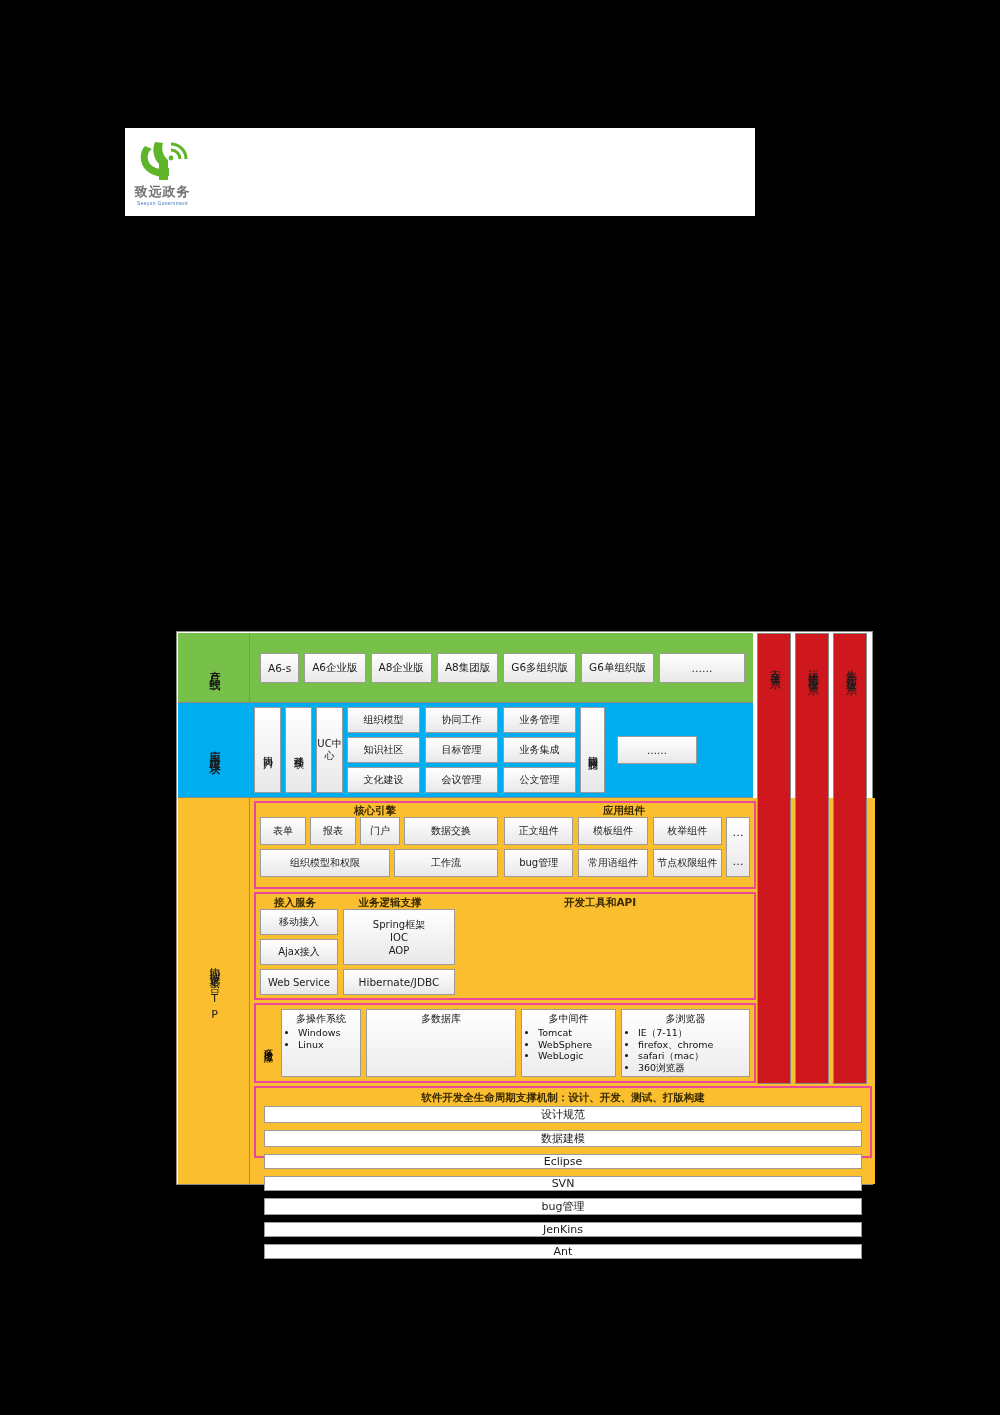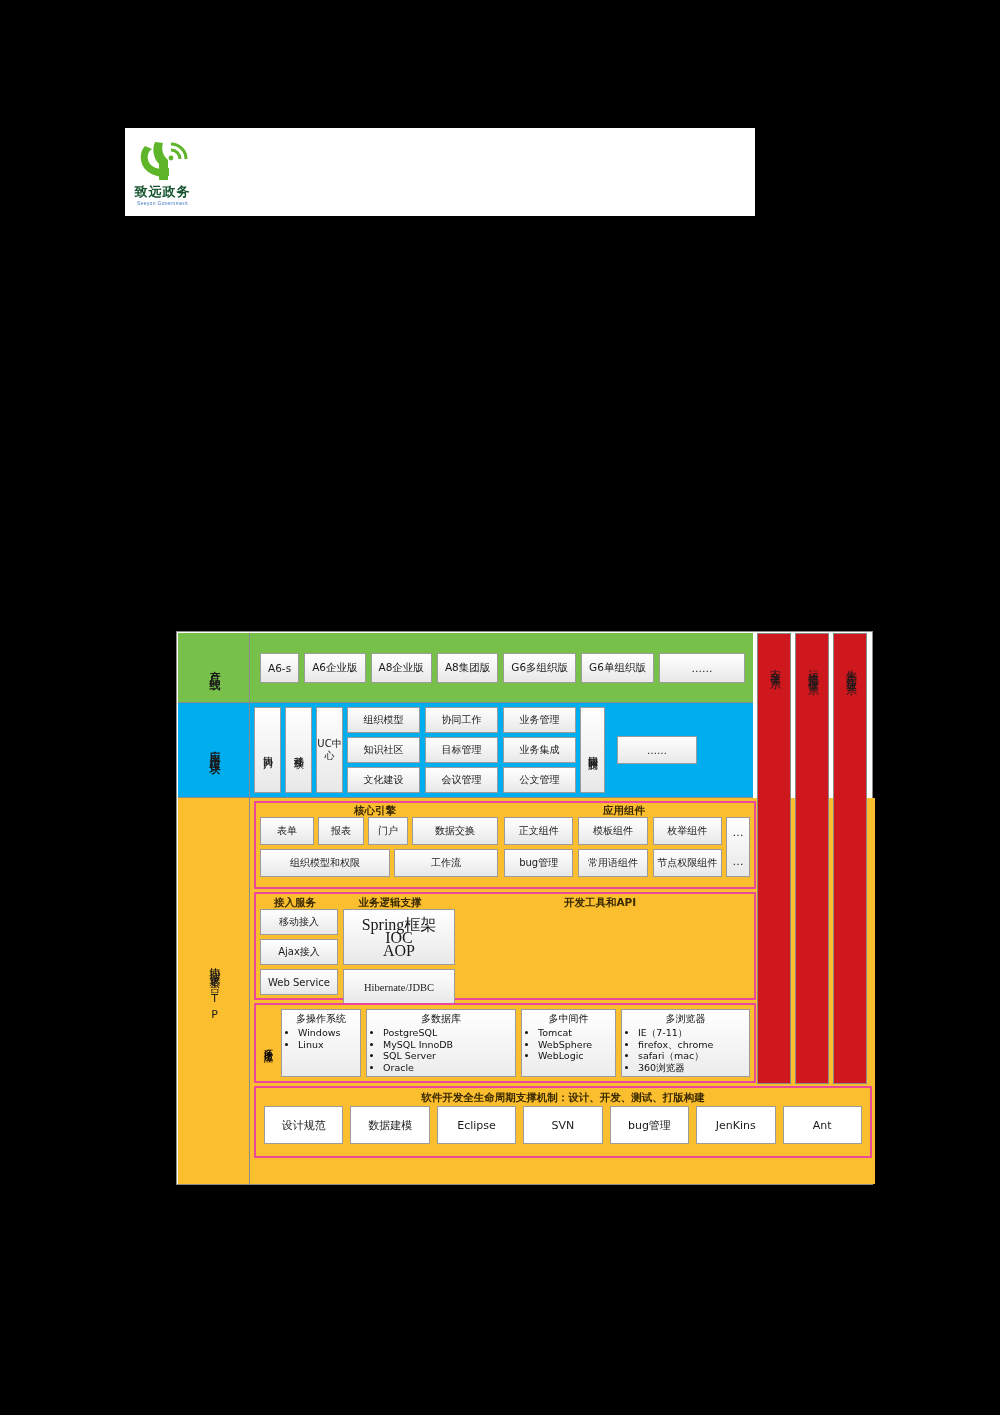--- a/index.html
+++ b/index.html
@@ -3,21 +3,21 @@
 <meta charset="utf-8">
 <style>
   html,body{margin:0;padding:0;background:#000;}
   body{width:1000px;height:1415px;position:relative;font-family:"Liberation Sans","DejaVu Sans",sans-serif;}
 
   
   .page-sheet{position:absolute;left:125px;top:128px;width:630px;height:88px;background:#fff;}
   .logo-box{position:absolute;left:125px;top:128px;width:75px;height:88px;background:#fff;
             display:flex;flex-direction:column;align-items:center;justify-content:center;}
   .logo-mark{width:56px;height:46px;position:relative;}
-  .logo-cn{font-size:13px;font-weight:bold;color:#14532d;letter-spacing:1px;line-height:1;margin-top:1px;
+  .logo-cn{font-size:13px;font-weight:bold;color:#737373;letter-spacing:1px;line-height:1;margin-top:1px;
            font-family:"DejaVu Sans",sans-serif;}
   .logo-en{font-size:5px;color:#3f78c0;letter-spacing:.3px;margin-top:2px;}
 
   
   .diagram{position:absolute;left:176px;top:631px;width:697px;height:554px;
            background:#fff;border:1px solid #8a8a8a;box-sizing:border-box;}
 
   .d-inner{position:absolute;left:0;top:0;right:0;bottom:0;}
 
   
@@ -80,22 +80,22 @@
   
   .p-services{left:76px;top:94px;width:502px;height:108px;}
   .svc-head{display:flex;padding-top:1px;}
   .svc-head .s1{width:78px;text-align:center;}
   .svc-head .s2{width:112px;text-align:center;}
   .svc-head .s3{flex:1;text-align:center;}
   .svc-body{display:flex;gap:5px;padding:0 4px 4px 4px;box-sizing:border-box;}
   .svc-col1{width:78px;display:flex;flex-direction:column;gap:4px;}
   .svc-col1 .tile{height:26px;font-size:10px;}
   .svc-col2{width:112px;display:flex;flex-direction:column;gap:4px;}
-  .svc-col2 .spring{height:56px;flex-direction:column;line-height:13px;font-size:16px;font-family:Liberation Serif, serif;}
-  .svc-col2 .hib{height:36px;font-size:10.5px;font-family:Liberation Serif, serif;}
+  .svc-col2 .spring{height:56px;flex-direction:column;line-height:13px;font-size:10px;}
+  .svc-col2 .hib{height:26px;font-size:10.5px;}
   .svc-col3{flex:1;display:flex;flex-direction:column;gap:4px;}
   .svc-col3 .r{display:flex;gap:4px;}
   .svc-col3 .r .tile{flex:1;height:26px;font-size:10px;}
 
   
   .p-env{left:76px;top:205px;width:502px;height:80px;}
   .env-wrap{display:flex;height:100%;padding:4px;gap:5px;box-sizing:border-box;}
   .env-label{width:16px;writing-mode:vertical-rl;text-orientation:upright;
              display:flex;align-items:center;justify-content:center;font-size:9.5px;letter-spacing:1px;
              font-family:"DejaVu Sans",sans-serif;}
@@ -107,21 +107,21 @@
   .env-card h4{margin:0 0 1px 0;font-size:10px;text-align:center;font-weight:normal;
                font-family:"DejaVu Sans",sans-serif;color:#111;}
   .env-card ul{margin:0;padding-left:12px;list-style:disc;}
   .env-card li{font-size:9.5px;line-height:11.5px;color:#111;
                font-family:"DejaVu Sans","Liberation Sans",sans-serif;}
 
   
   .p-life{left:76px;top:288px;width:618px;height:72px;}
   .life-title{text-align:center;font-size:10.5px;color:#3a2a00;font-weight:bold;
               line-height:18px;font-family:"DejaVu Sans",sans-serif;}
-  .life-row{display:flex;gap:7px;padding:0 8px;box-sizing:border-box;}
+  .life-row{display:flex;gap:7px;padding:0 8px;box-sizing:border-box;flex-direction:column;}
   .life-row .tile{flex:1;height:38px;font-size:11px;background:#fff;}
 
   
   .redcol{position:absolute;top:1px;width:34px;height:451px;background:#ce181e;
           border:1px solid #8a8a8a;box-sizing:border-box;
           display:flex;align-items:flex-start;justify-content:center;padding-top:26px;}
   .redcol span{writing-mode:vertical-rl;text-orientation:upright;font-size:11px;letter-spacing:3px;
                color:#1a1a1a;font-family:"DejaVu Sans",sans-serif;}
   .rc1{left:580px;}
   .rc2{left:618px;}
@@ -194,21 +194,21 @@
     <div class="band-label">协同技术平台CTP</div>
 
     <div class="panel p-engine">
       <div class="eng-head">
         <div class="panel-title h1">核心引擎</div>
         <div class="panel-title h2">应用组件</div>
       </div>
       <div class="eng-body">
         <div class="eng-left">
           <div class="r">
-            <div class="tile" style="width:54px;">表单</div>
+            <div class="tile" style="width:46px;">表单</div>
             <div class="tile" style="width:46px;">报表</div>
             <div class="tile" style="width:40px;">门户</div>
             <div class="tile" style="flex:1;">数据交换</div>
           </div>
           <div class="r">
             <div class="tile" style="flex:1.25;">组织模型和权限</div>
             <div class="tile" style="flex:1;text-align:center;">工作流</div>
           </div>
         </div>
         <div class="eng-right">
@@ -262,26 +262,20 @@
         <div class="env-card w1">
           <h4>多操作系统</h4>
           <ul>
             <li>Windows</li>
             <li>Linux</li>
           </ul>
         </div>
 
         <div class="env-card w2">
           <h4>多数据库</h4>
-          <ul>
-            <li>PostgreSQL</li>
-            <li>MySQL InnoDB</li>
-            <li>SQL Server</li>
-            <li>Oracle</li>
-          </ul>
         </div>
 
         <div class="env-card w3">
           <h4>多中间件</h4>
           <ul>
             <li>Tomcat</li>
             <li>WebSphere</li>
             <li>WebLogic</li>
           </ul>
         </div>

